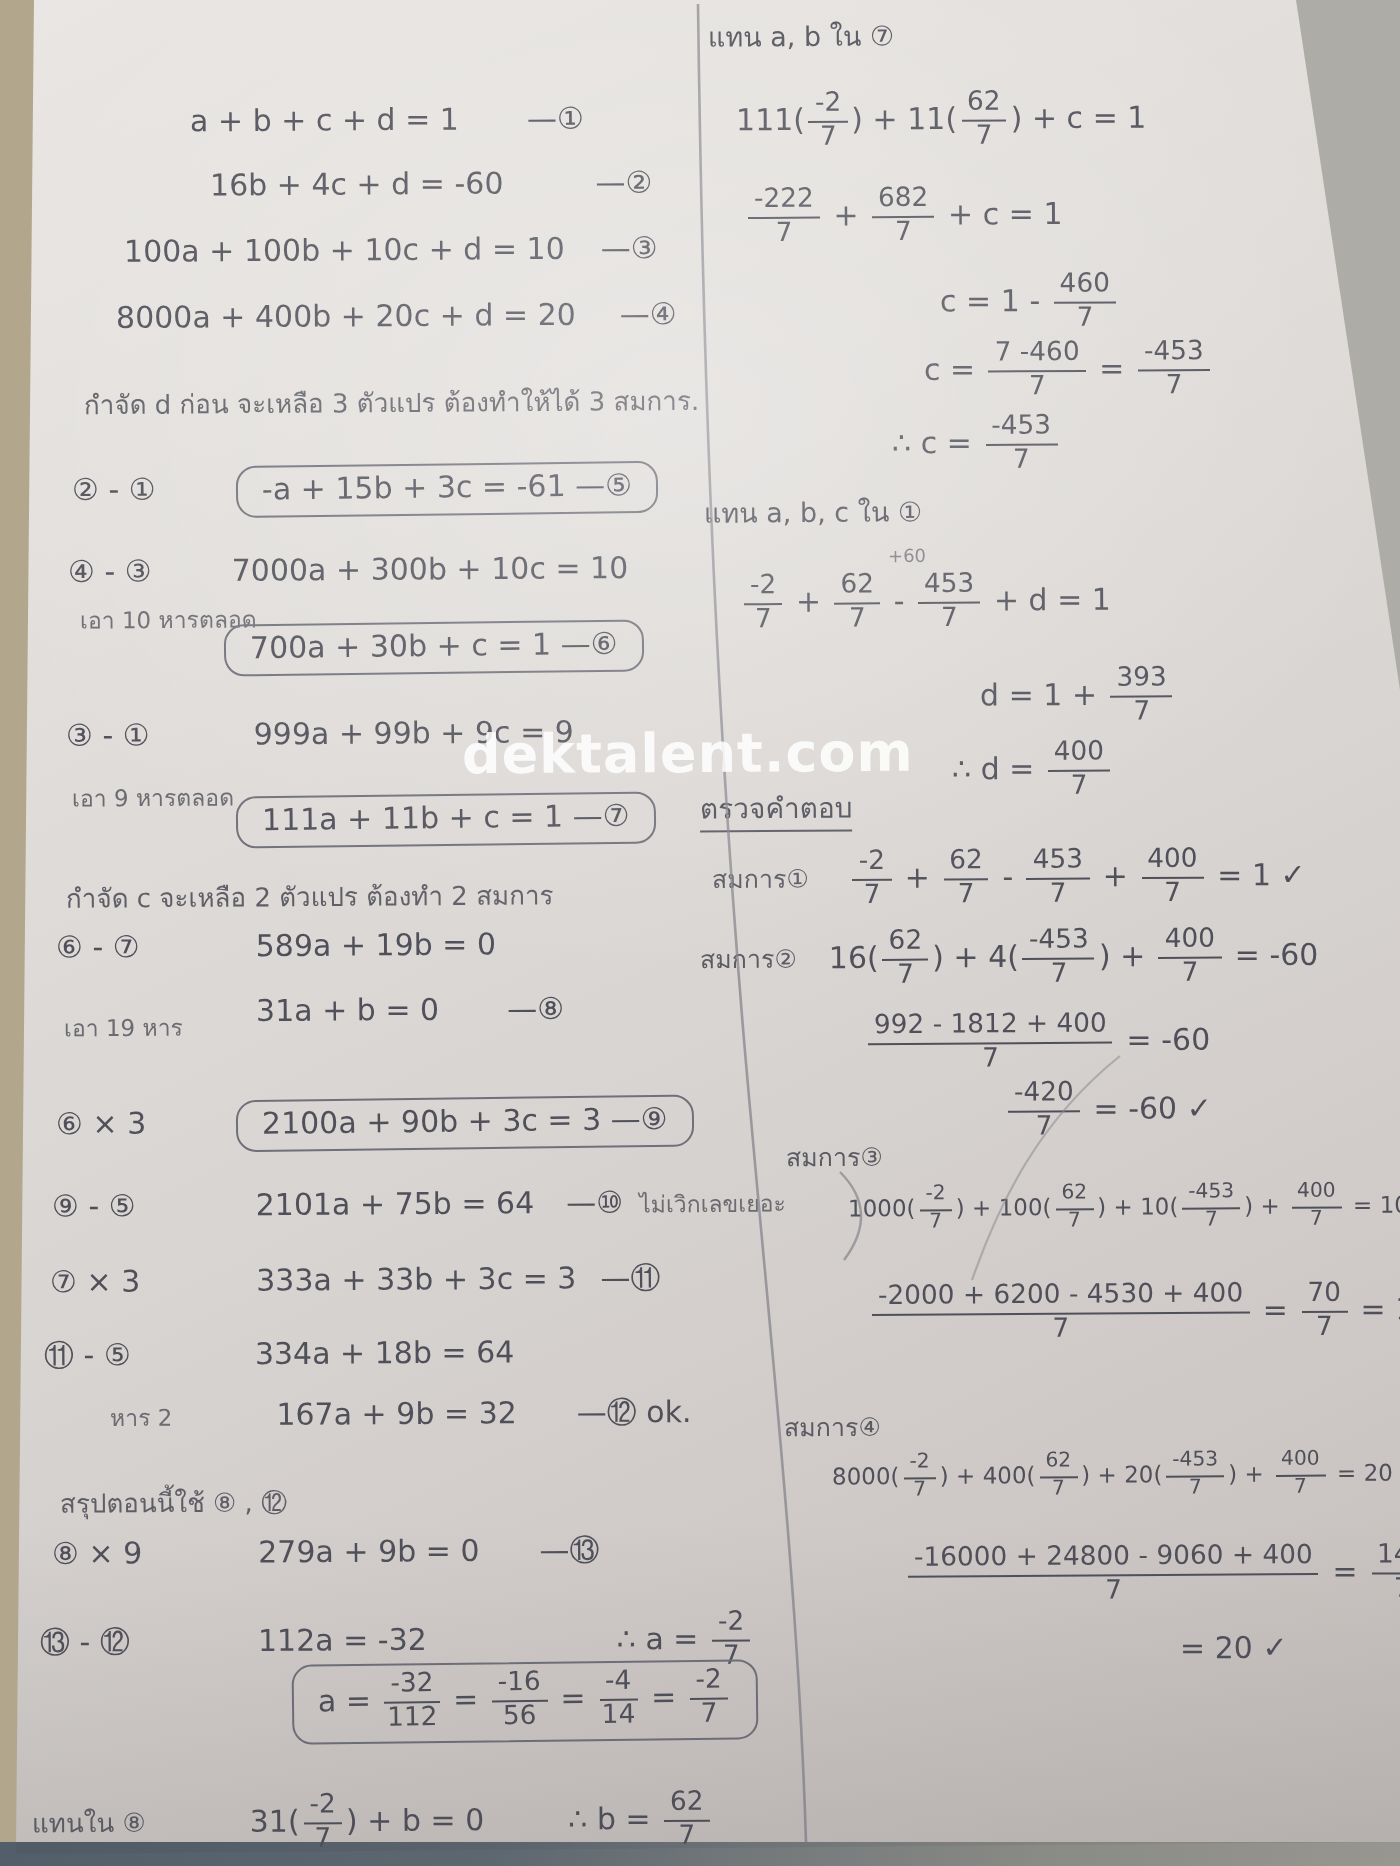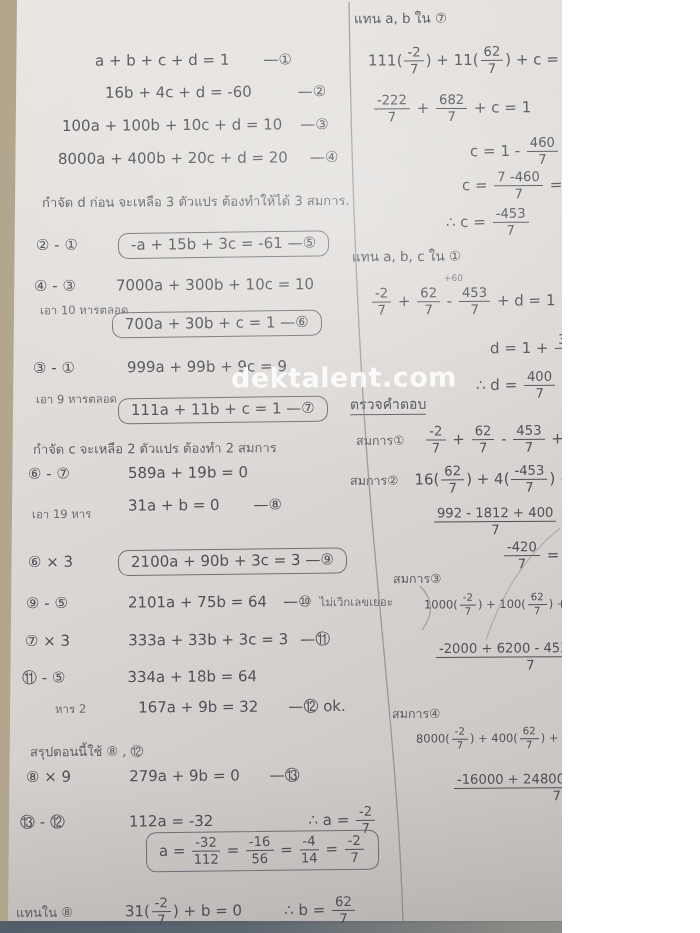--- a/index.html
+++ b/index.html
@@ -1,16 +1,16 @@
 <!DOCTYPE html>
 <html><head>
 <meta charset="utf-8">
 <style>
   html,body{margin:0;padding:0;}
-  #photo{position:relative;width:562px;height:933px;overflow:hidden;
+  #photo{position:relative;width:700px;height:933px;overflow:hidden;
          font-family:"DejaVu Sans",sans-serif;background:#b2a78d;}
   
   #table-right{position:absolute;top:0;right:0;width:120px;height:420px;background:#aeaca6;}
   #table-bottom{position:absolute;left:0;bottom:0;width:700px;height:12px;
       background:linear-gradient(90deg,#525e69 0%,#5d6770 35%,#8b8b86 75%,#97968f 100%);}
   
   #paper{position:absolute;left:0;top:0;width:700px;height:928px;
       clip-path:polygon(17px 0px,648px 0px,700px 345px,700px 921px,8px 927px);
       background:linear-gradient(155deg,#e9e6e3 0%,#e0dddA 30%,#d8d4d1 55%,#cdc8c5 80%,#c2bcb9 100%);}
   #paper-shade{position:absolute;left:0;top:0;width:700px;height:928px;pointer-events:none;

